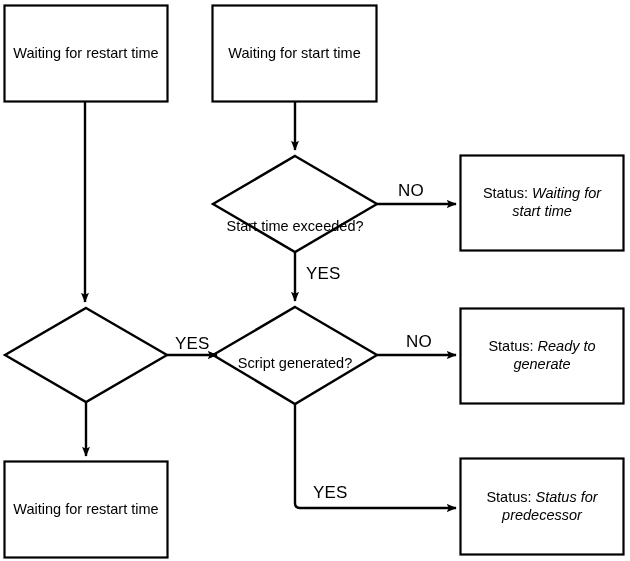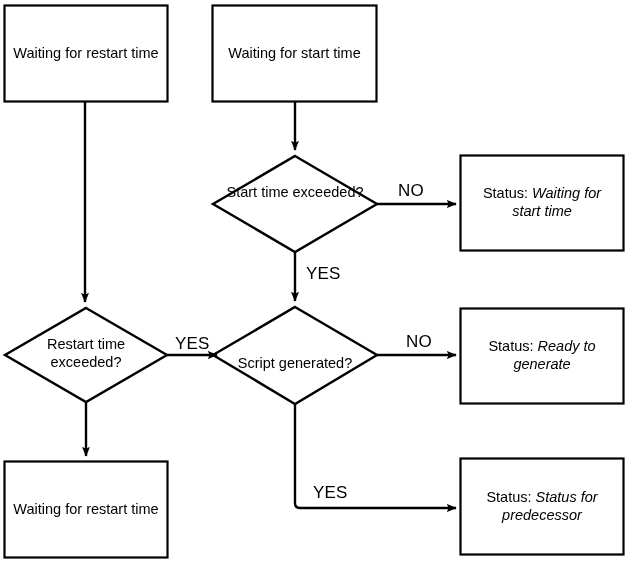--- a/index.html
+++ b/index.html
@@ -110,27 +110,24 @@
   </svg>
 
   <div class="node-text box-label" style="left:4px; top:5px; width:164px; height:97px;">
     <span>Waiting for restart time</span>
   </div>
 
   <div class="node-text box-label" style="left:212px; top:5px; width:165px; height:97px;">
     <span>Waiting for start time</span>
   </div>
 
-  <div class="node-text diamond-label" style="left:225px; top:160px; width:140px; height:66px;">
+  <div class="node-text diamond-label" style="left:225px; top:170px; width:140px; height:66px;align-items:flex-end;">
     <span>Start time exceeded?</span>
   </div>
 
-  <div class="node-text diamond-label" style="left:17px; top:322px; width:138px; height:64px;">
-    <span>Restart time exceeded?</span>
-  </div>
 
   <div class="node-text diamond-label" style="left:217px; top:337px; width:156px; height:36px;align-items:flex-end;">
     <span>Script generated?</span>
   </div>
 
   <div class="node-text box-label" style="left:460px; top:155px; width:164px; height:96px;">
     <span><span class="status-prefix">Status: </span><span class="status-value">Waiting for start time</span></span>
   </div>
 
   <div class="node-text box-label" style="left:460px; top:308px; width:164px; height:96px;">

